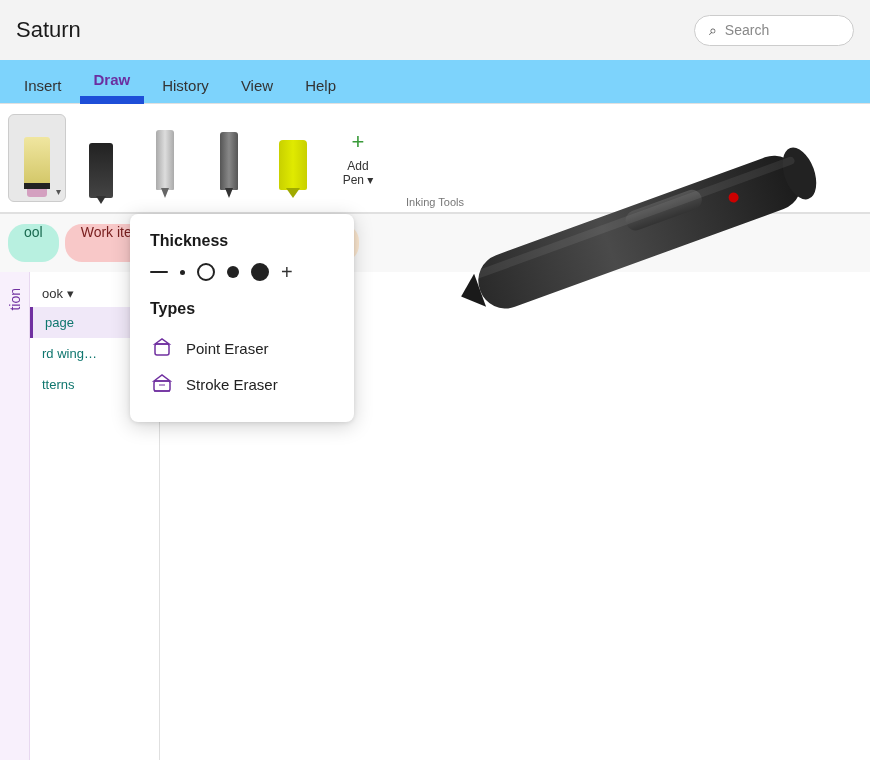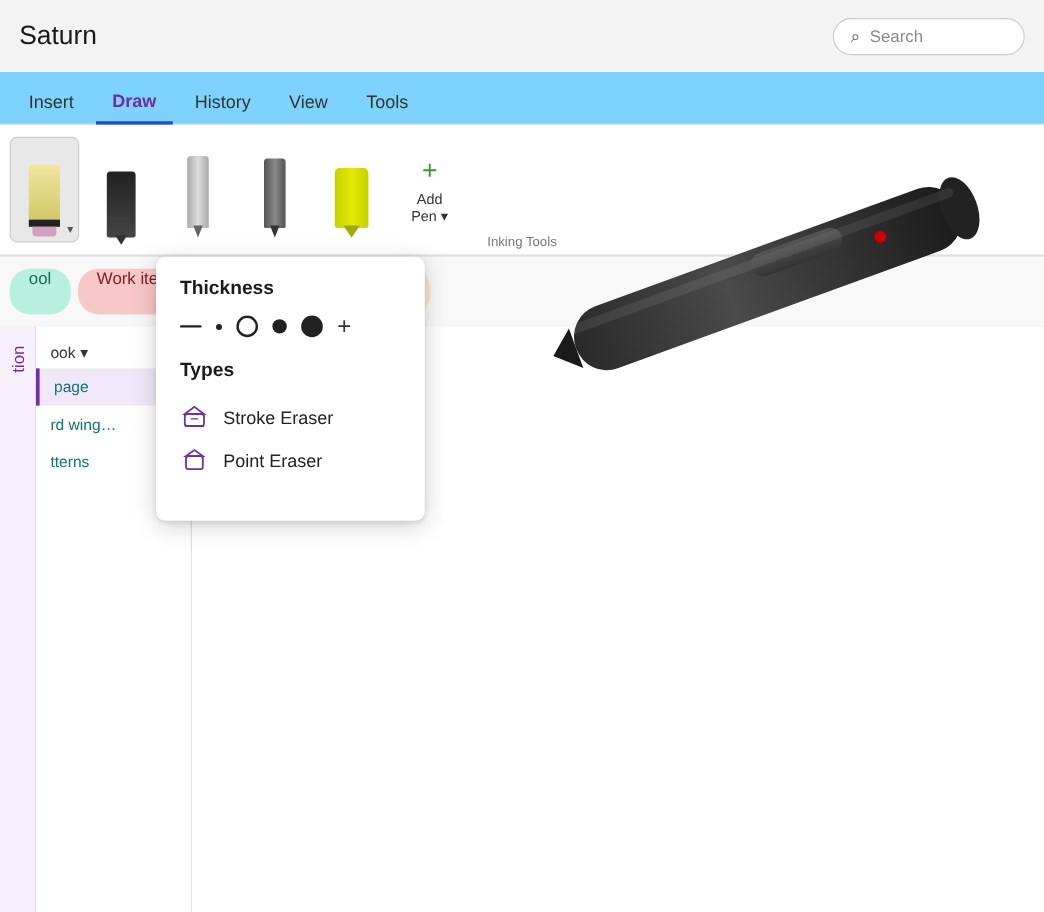--- a/index.html
+++ b/index.html
@@ -58,21 +58,21 @@
     .menu-item {
       padding: 8px 14px;
       font-size: 15px;
       color: #333;
       cursor: pointer;
       border-bottom: 2px solid transparent;
       margin-bottom: -1px;
     }
     .menu-item.active {
       color: #6b2fa0;
-      border-bottom: 3px solid #1d4ed8;
+      border-bottom: 8px solid #1d4ed8;
       font-weight: 600;
     }
 
     
     .toolbar-area {
       height: 110px;
       background: #fff;
       border-bottom: 2px solid #e0e0e0;
       display: flex;
       align-items: center;
@@ -328,21 +328,21 @@
 
     
     .popup-panel {
       position: absolute;
       left: 130px;
       top: 214px;
       width: 224px;
       background: #fff;
       border-radius: 8px;
       box-shadow: 0 4px 20px rgba(0,0,0,0.18), 0 1px 4px rgba(0,0,0,0.1);
-      padding: 18px 20px 32px;
+      padding: 18px 20px 20px;
       z-index: 100;
     }
     .popup-section-title {
       font-size: 16px;
       font-weight: 700;
       color: #1a1a1a;
       margin-bottom: 12px;
     }
     .thickness-row {
       display: flex;
@@ -422,21 +422,21 @@
     <span class="search-icon-inner">⌕</span>
     <span>Search</span>
   </div>
 </div>
 
 <div class="menu-bar">
   <div class="menu-item">Insert</div>
   <div class="menu-item active">Draw</div>
   <div class="menu-item">History</div>
   <div class="menu-item">View</div>
-  <div class="menu-item">Tools</div>
+  <div class="menu-item">Help</div>
 </div>
 
 <div class="toolbar-area">
 
 
   <div class="pen-slot selected">
     <div class="pen-eraser">
       <div class="eraser-body"></div>
       <div class="eraser-band"></div>
       <div class="eraser-tip"></div>
@@ -546,30 +546,30 @@
     <span class="thickness-dot t2"></span>
     <span class="thickness-dot t3 selected"></span>
     <span class="thickness-dot t4"></span>
     <span class="thickness-dot t5"></span>
     <span class="thickness-plus">+</span>
   </div>
   <div class="types-section-title">Types</div>
   <div class="type-item">
     <div class="type-icon">
       <svg width="22" height="22" viewBox="0 0 22 22">
+        <rect x="4" y="7" width="14" height="11" rx="2" fill="none" stroke="#7030a0" stroke-width="1.5"></rect>
+        <polygon points="4,7 11,2 18,7" fill="none" stroke="#7030a0" stroke-width="1.5"></polygon>
+      </svg>
+    </div>
+    <span>Point Eraser</span>
+  </div>
+  <div class="type-item">
+    <div class="type-icon">
+      <svg width="22" height="22" viewBox="0 0 22 22">
         <rect x="3" y="8" width="16" height="10" rx="2" fill="none" stroke="#7030a0" stroke-width="1.5"></rect>
         <polygon points="3,8 11,2 19,8" fill="none" stroke="#7030a0" stroke-width="1.5"></polygon>
         <line x1="3" y1="18" x2="19" y2="18" stroke="#7030a0" stroke-width="1.5"></line>
         <line x1="8" y1="12" x2="14" y2="12" stroke="#7030a0" stroke-width="1"></line>
       </svg>
     </div>
     <span>Stroke Eraser</span>
   </div>
-  <div class="type-item">
-    <div class="type-icon">
-      <svg width="22" height="22" viewBox="0 0 22 22">
-        <rect x="4" y="7" width="14" height="11" rx="2" fill="none" stroke="#7030a0" stroke-width="1.5"></rect>
-        <polygon points="4,7 11,2 18,7" fill="none" stroke="#7030a0" stroke-width="1.5"></polygon>
-      </svg>
-    </div>
-    <span>Point Eraser</span>
-  </div>
 </div>
 
 </body></html>

